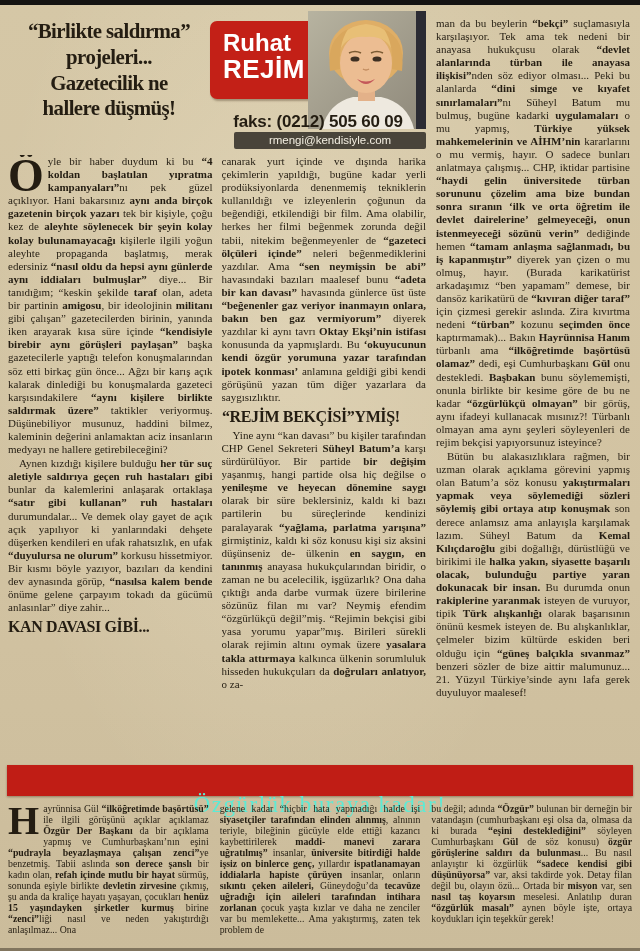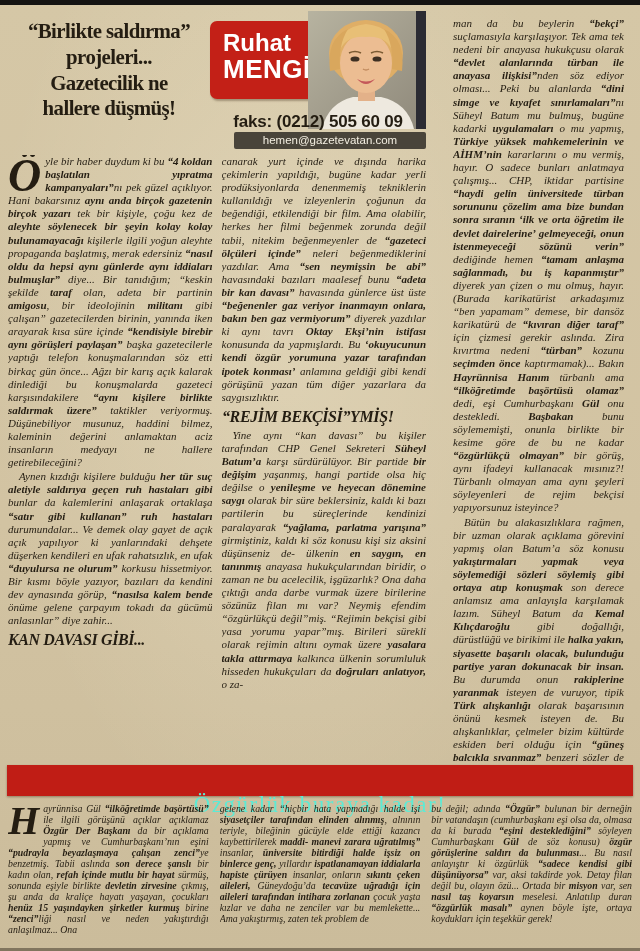--- a/index.html
+++ b/index.html
@@ -5,21 +5,21 @@
   html,body{margin:0;padding:0;}
   .page{
     position:relative;width:640px;height:951px;overflow:hidden;
     background:
       radial-gradient(ellipse at 45% 35%, rgba(255,250,230,0.25), rgba(0,0,0,0) 60%),
       linear-gradient(180deg,#d5c7a6 0%, #d2c3a2 55%, #cbbc9b 100%);
     color:#241d12;
     font-family:"Liberation Serif","DejaVu Serif",serif;
   }
   .top-strip{height:5px;background:#141312;}
-  .top-wrap{display:flex;gap:27px;padding:4px 16px 0 8px;}
+  .top-wrap{display:flex;gap:10px;padding:4px 10px 0 8px;}
   .left-zone{width:418px;flex:none;}
   .header-row{display:flex;height:144px;}
   .headline{width:202px;flex:none;padding-top:10px;text-align:center;}
   .headline .hl{
     font-weight:700;font-size:21.5px;line-height:1.2;letter-spacing:-0.6px;
     transform:scaleX(0.97);transform-origin:center;
   }
   .author-card{position:relative;flex:1;height:144px;font-family:"Liberation Sans","DejaVu Sans",sans-serif;}
   .red-box{
     position:absolute;left:0;top:12px;width:138px;height:78px;background:#c32017;
@@ -28,21 +28,21 @@
   }
   .author-first{font-size:24px;font-weight:700;line-height:1.1;}
   .author-last{font-size:26px;font-weight:700;letter-spacing:0.5px;line-height:1.05;}
   .photo{position:absolute;left:98px;top:2px;width:118px;height:118px;}
   .fax{position:absolute;left:0;right:0;top:103px;text-align:center;font-weight:700;font-size:17px;letter-spacing:-0.2px;}
   .email-bar{
     position:absolute;left:24px;right:0;top:123px;height:17px;background:#49443a;
     color:#f3eee1;text-align:center;font-size:11.5px;line-height:17px;border-radius:2px;
   }
   .main-cols{display:grid;grid-template-columns:1fr 1fr;gap:9px;height:606px;overflow:hidden;margin-top:2px;}
-  .col{font-size:11px;line-height:13.1px;text-align:justify;overflow:hidden;font-style:italic;}
+  .col{font-size:11px;line-height:13.1px;text-align:justify;overflow:hidden;}
   .col3{flex:1;padding-top:8px;height:744px;}
   .col p{margin:0;}
   .col p.ind{text-indent:11px;}
   .col p + p{margin-top:1px;}
   .dropcap{float:left;font-weight:700;font-size:46px;line-height:37px;margin:2px 4px 0 0;}
   .dropcap-sm{float:left;font-weight:700;font-size:40px;line-height:33px;margin:1px 4px 0 0;}
   .subhead{font-weight:700;font-size:16.5px;letter-spacing:-0.4px;line-height:1.1;margin:4px 0 3px;text-align:left;transform:scaleX(0.97);transform-origin:left;}
   b{font-weight:700;}
   .banner{margin:4px 7px 0;height:31px;background:#c01d15;display:flex;align-items:center;justify-content:center;box-shadow:0 1px 2px rgba(60,30,10,0.4);}
   .banner-title{color:#5eead4;font-weight:400;font-size:23px;letter-spacing:1.5px;line-height:1;margin-top:47px;}
@@ -63,21 +63,21 @@
         <div class="headline">
           <div class="hl">“Birlikte saldırma”</div>
           <div class="hl">projeleri...</div>
           <div class="hl">Gazetecilik ne</div>
           <div class="hl">hallere düşmüş!</div>
         </div>
 
         <div class="author-card">
           <div class="red-box">
             <div class="author-first">Ruhat</div>
-            <div class="author-last">MENGİ</div>
+            <div class="author-last">REJİM</div>
           </div>
           <svg class="photo" viewBox="0 0 118 118" aria-hidden="true">
             <defs>
               <linearGradient id="pbg" x1="0" y1="0" x2="1" y2="1">
                 <stop offset="0" stop-color="#b7b3a0"></stop>
                   <stop offset="1" stop-color="#8e887a"></stop>
               </linearGradient>
             </defs>
             <rect width="118" height="118" fill="url(#pbg)"></rect>
             <rect x="108" width="10" height="118" fill="#2b2b33"></rect>
@@ -89,21 +89,21 @@
             <path d="M22,60 Q18,28 40,18 Q30,34 32,58 Z" fill="#d9a75d"></path>
             <path d="M94,60 Q98,28 76,18 Q86,34 84,58 Z" fill="#d9a75d"></path>
             <ellipse cx="47" cy="48" rx="4.5" ry="2.6" fill="#3d2f22"></ellipse>
             <ellipse cx="69" cy="48" rx="4.5" ry="2.6" fill="#3d2f22"></ellipse>
             <path d="M41,42 Q47,39 53,42" stroke="#7a5a33" stroke-width="1.6" fill="none"></path>
             <path d="M63,42 Q69,39 75,42" stroke="#7a5a33" stroke-width="1.6" fill="none"></path>
             <path d="M55,58 Q58,60 61,58" stroke="#c08a5e" stroke-width="1.4" fill="none"></path>
             <path d="M49,68 Q58,73 67,68 Q58,78 49,68 Z" fill="#c4585a"></path>
           </svg>
           <div class="fax">faks: (0212) 505 60 09</div>
-          <div class="email-bar">hemen@gazetevatan.com</div>
+          <div class="email-bar">rmengi@kendisiyle.com</div>
         </div>
       </div>
 
       <div class="main-cols">
         <div class="col">
           <p><span class="dropcap">Ö</span><span><span>yle bir haber duydum ki bu </span><b>“4 koldan başlatılan yıpratma kampanyaları”</b><span>nı pek güzel açıklıyor. Hani bakarsınız </span><b>aynı anda birçok gazetenin birçok yazarı</b><span> tek bir kişiyle, çoğu kez de </span><b>aleyhte söylenecek bir şeyin kolay kolay bulunamayacağı</b><span> kişilerle ilgili yoğun aleyhte propaganda başlatmış, merak edersiniz </span><b>“nasıl oldu da hepsi aynı günlerde aynı iddiaları bulmuşlar”</b><span> diye... Bir tanıdığım; “keskin şekilde </span><b>taraf</b><span> olan, adeta bir partinin </span><b>amigosu</b><span>, bir ideolojinin </span><b>militanı</b><span> gibi çalışan” gazetecilerden birinin, yanında iken arayarak kısa süre içinde </span><b>“kendisiyle birebir aynı görüşleri paylaşan”</b><span> başka gazetecilerle yaptığı telefon konuşmalarından söz etti birkaç gün önce... Ağzı bir karış açık kalarak dinlediği bu konuşmalarda gazeteci karşısındakilere </span><b>“aynı kişilere birlikte saldırmak üzere”</b><span> taktikler veriyormuş. Düşünebiliyor musunuz, haddini bilmez, kaleminin değerini anlamaktan aciz insanların medyayı ne hallere getirebileceğini?</span></span></p>
           <p class="ind"><span>Aynen kızdığı kişilere bulduğu </span><b>her tür suç aletiyle saldırıya geçen ruh hastaları gibi</b><span> bunlar da kalemlerini anlaşarak ortaklaşa </span><b>“satır gibi kullanan” ruh hastaları</b><span> durumundalar... Ve demek olay gayet de açık açık yapılıyor ki yanlarındaki dehşete düşerken kendileri en ufak rahatsızlık, en ufak </span><b>“duyulursa ne olurum”</b><span> korkusu hissetmiyor. Bir kısmı böyle yazıyor, bazıları da kendini dev aynasında görüp, </span><b>“nasılsa kalem bende</b><span> önüme gelene çarpayım tokadı da gücümü anlasınlar” diye zahir...</span></p>
           <div class="subhead">KAN DAVASI GİBİ...</div>
         </div>
         <div class="col">

